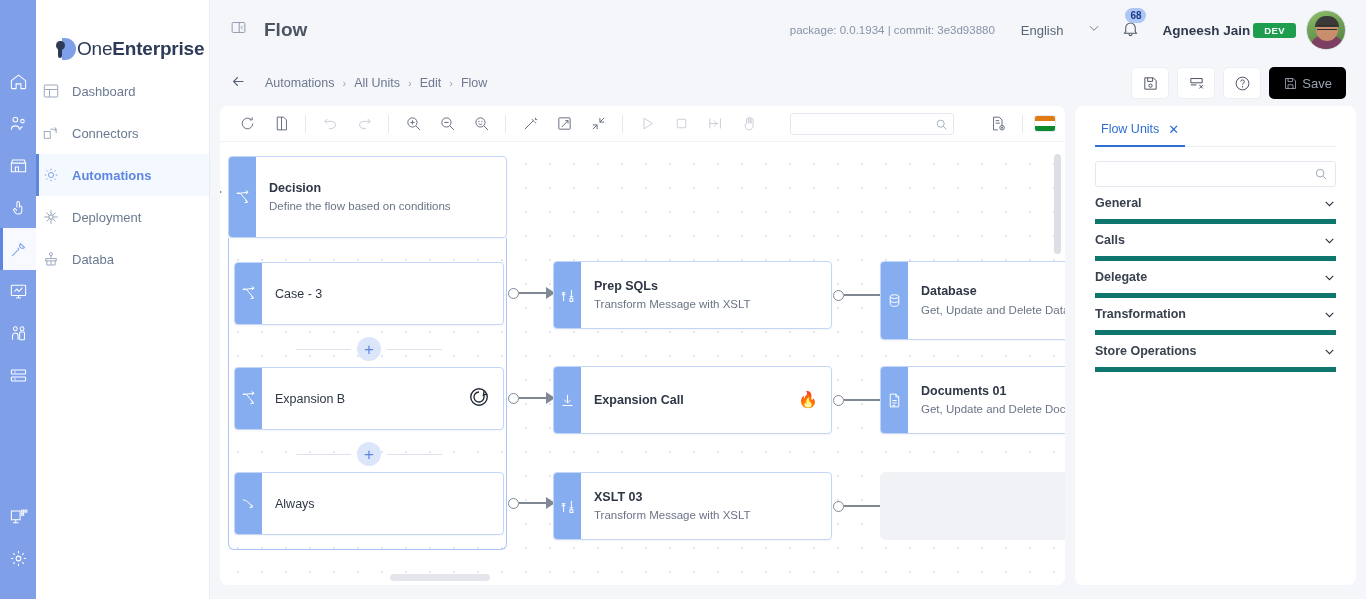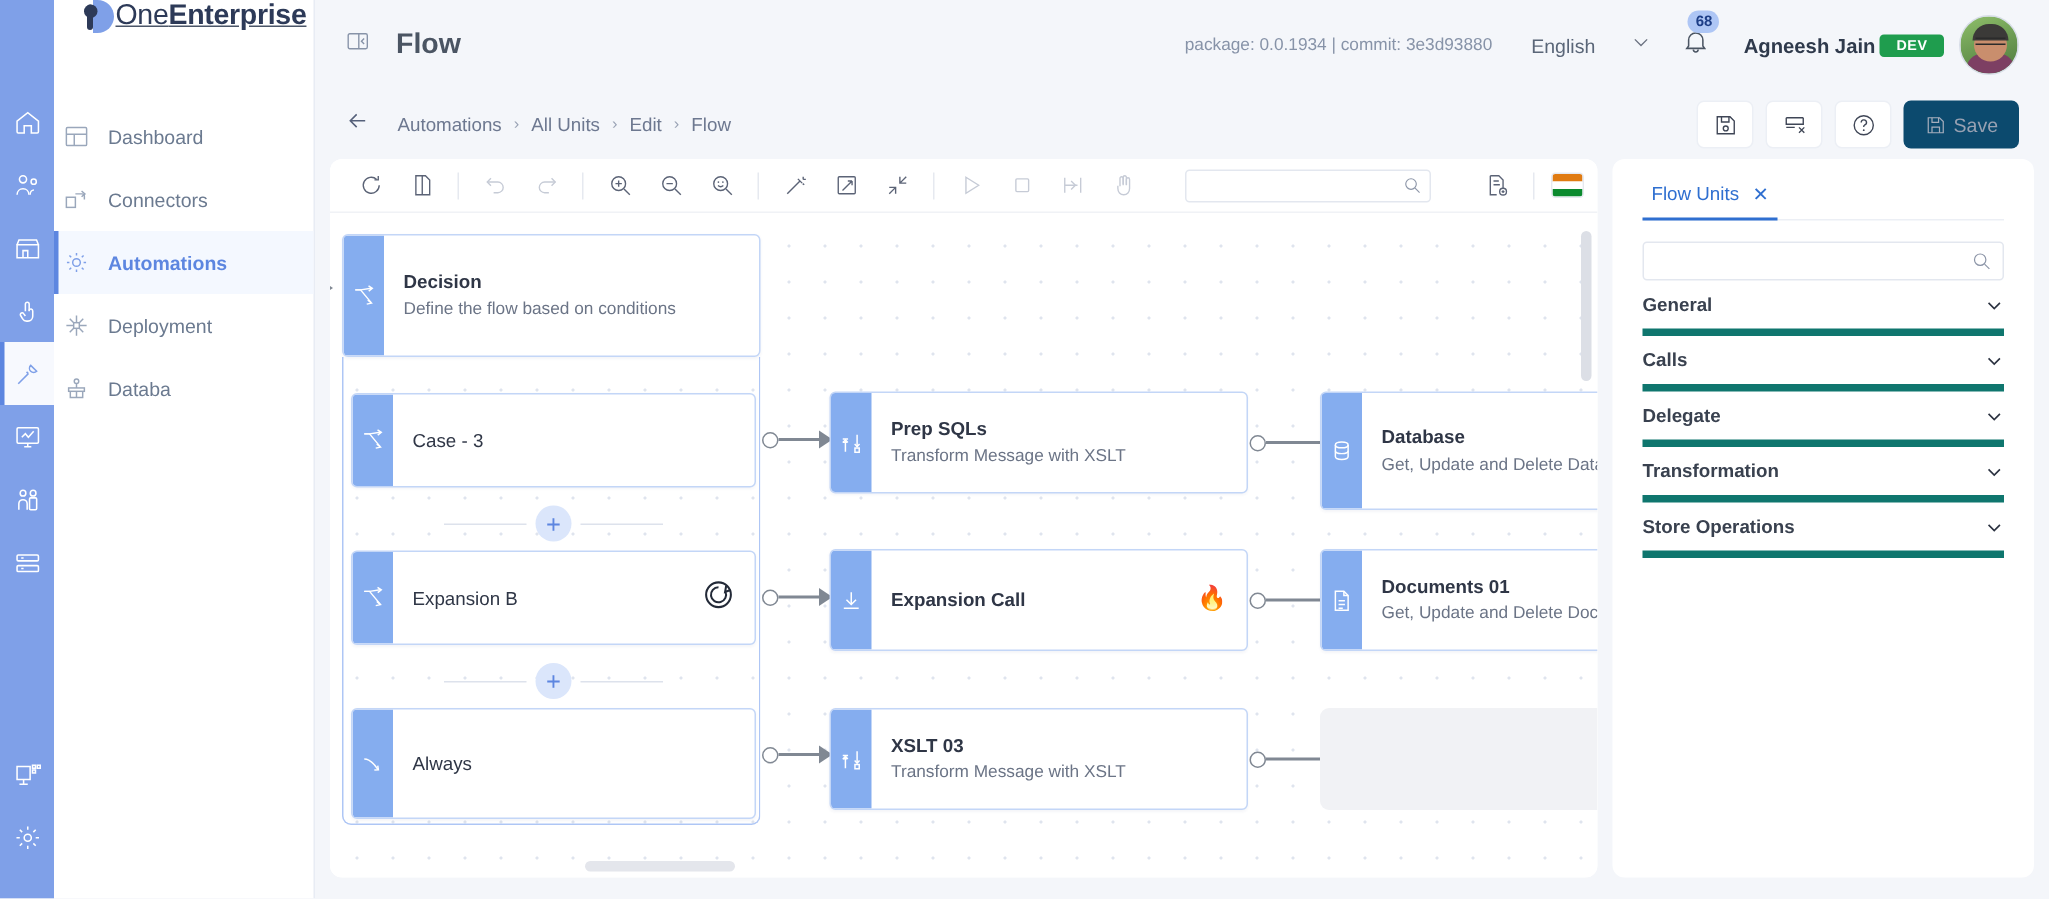--- a/index.html
+++ b/index.html
@@ -27,21 +27,21 @@
   .rail-icon.active::before{
     content:""; position:absolute; left:0; width:3px; height:42px; background:#5d86e0;
   }
   .rail-spacer{ flex:1 1 auto; }
 
   
   .sidebar{
     width:174px; flex:0 0 174px; height:599px; background:#ffffff;
     border-right:1px solid #e8ecf4; position:relative;
   }
-  .brand{ height:60px; display:flex; align-items:flex-start; padding-left:20px;text-decoration:underline; }
+  .brand{ height:60px; display:flex; align-items:flex-end; padding-left:20px; }
   .brand-mark{ position:relative; width:20px; height:22px; margin-right:1px; }
   .brand-mark .half{
     position:absolute; left:6px; top:0; width:14px; height:22px;
     background:#7fa0e8; border-radius:0 11px 11px 0;
   }
   .brand-mark .dot{
     position:absolute; left:0px; top:3px; width:9px; height:9px; border-radius:50%;
     background:#2d3a58;
   }
   .brand-mark .stem{
@@ -126,21 +126,21 @@
   .crumbs .c{ cursor:pointer; }
   .crumbs .sep{ color:#9aa3b5; font-size:11px; }
   .crumb-actions{ margin-left:auto; display:flex; align-items:center; gap:8px; }
   .cbtn{
     width:38px; height:32px; background:#ffffff; border-radius:5px;
     display:flex; align-items:center; justify-content:center; cursor:pointer;
     border:1px solid #eceff5;
   }
   .cbtn svg{ width:17px; height:17px; stroke:#3f4656; fill:none; stroke-width:1.3; }
   .save-btn{
-    height:32px; background:#0c4a6e; border-radius:5px; display:flex; align-items:center;
+    height:32px; background:#000000; border-radius:5px; display:flex; align-items:center;
     gap:4px; padding:0 14px; color:#98a1b2; font-size:13px; cursor:pointer;
   }
   .save-btn svg{ width:15px; height:15px; stroke:#a6aebd; fill:none; stroke-width:1.3; }
 
   
   .editor{
     position:absolute; left:10px; right:10px; top:106px; bottom:14px; display:flex; gap:10px;
   }
   .canvas-card{
     flex:1 1 auto; background:#ffffff; border-radius:8px; position:relative; overflow:hidden;
@@ -700,21 +700,21 @@
               </span>
             </div>
           </div>
 
           <div class="addrow" style="left:14px; top:300px; width:270px; height:24px;">
             <span class="dash"></span>
             <span class="plus">+</span>
             <span class="dash"></span>
           </div>
 
-          <div class="node" style="left:14px; top:330px; width:270px; height:74px;">
+          <div class="node" style="left:14px; top:330px; width:270px; height:63px;">
             <div class="strip">
               <svg viewBox="0 0 24 24">
                   <path d="M4 7c5 0 9 4 13 10"></path>
                   <path d="M13.5 17.5l3.8-.2-.6-4"></path>
                 </svg>
             </div>
             <div class="body">
               <div class="title-only">Always</div>
             </div>
           </div>

